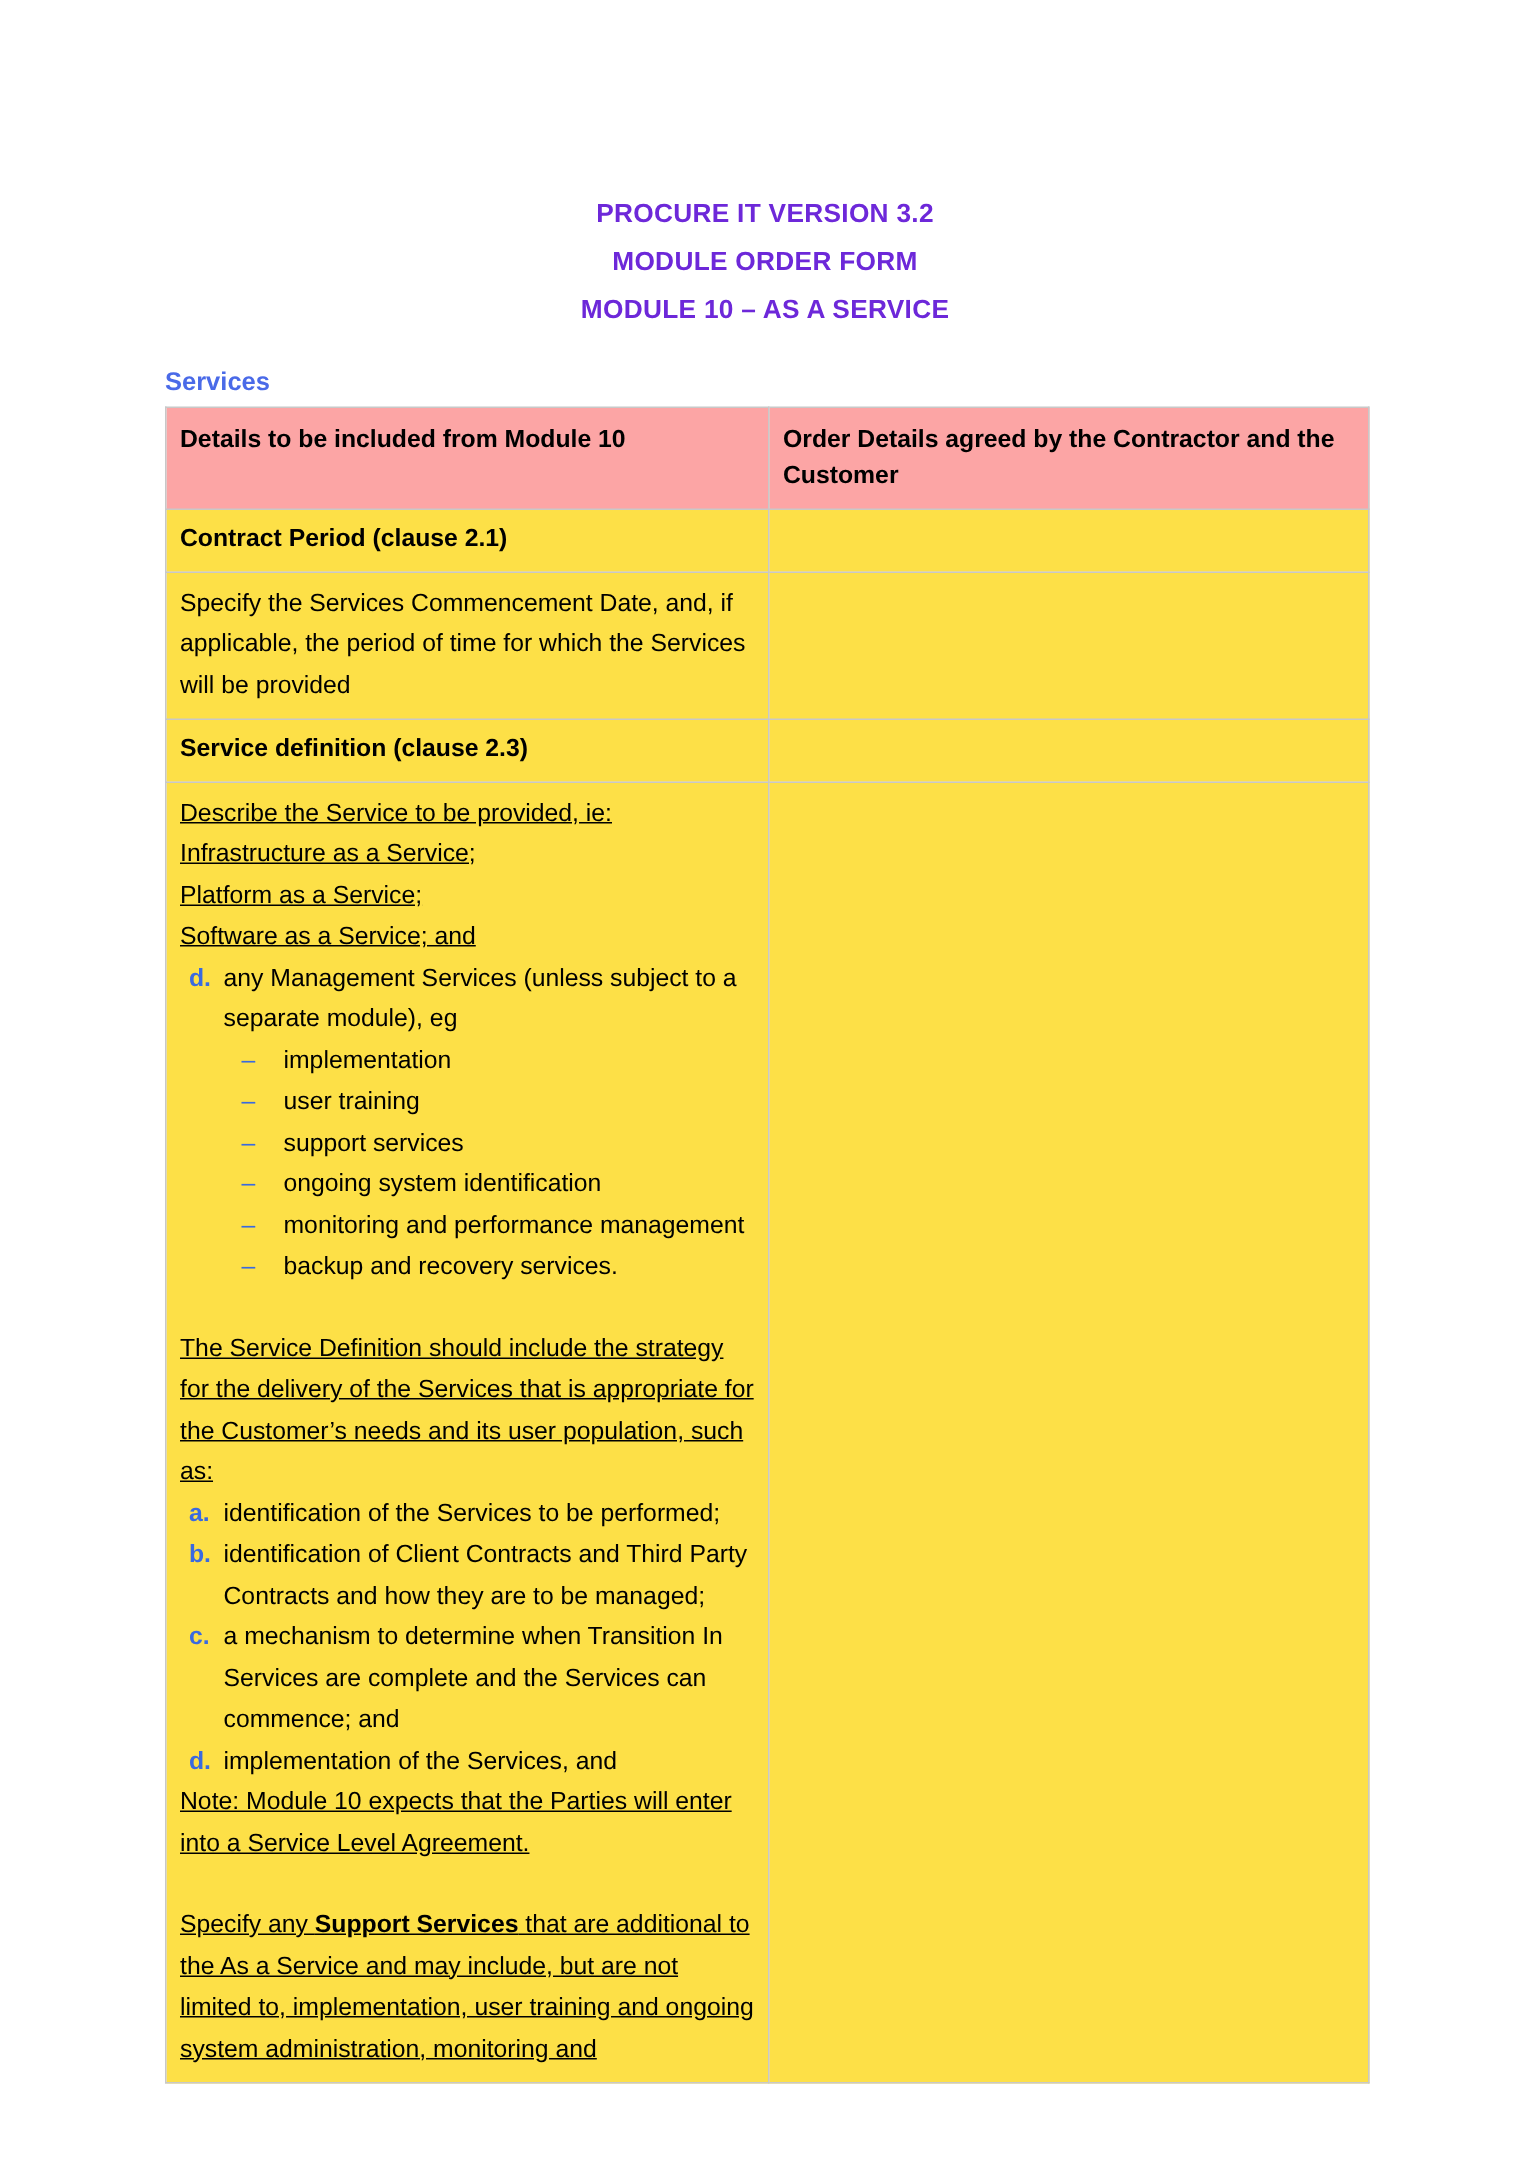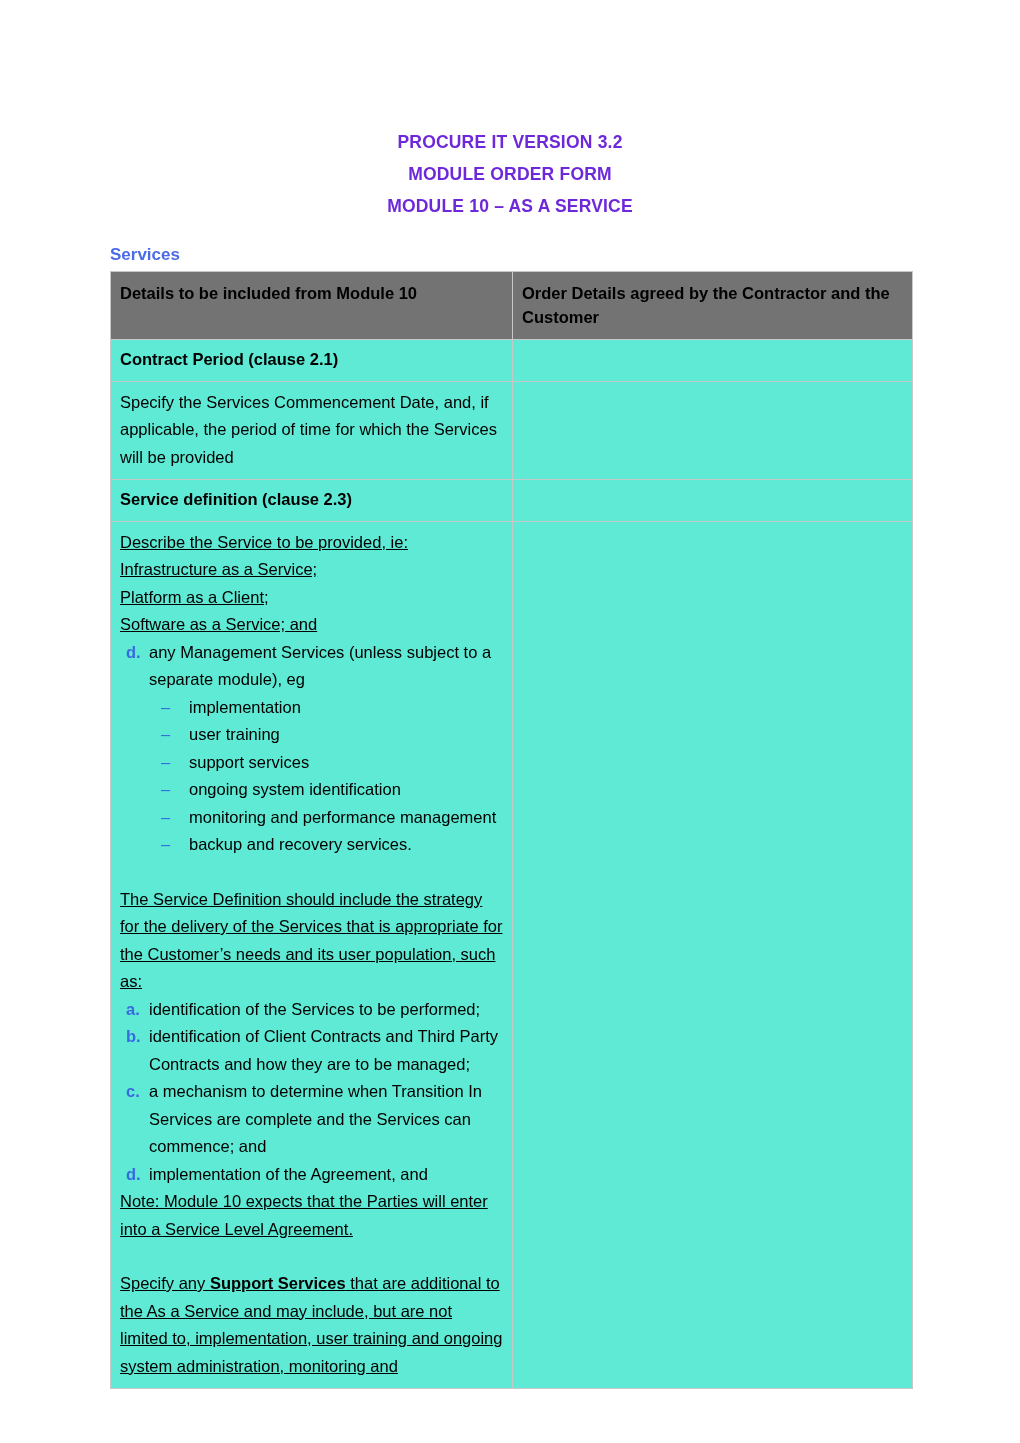--- a/index.html
+++ b/index.html
@@ -51,28 +51,28 @@
     top: 271px;
     width: 802px;
     border-collapse: collapse;
     table-layout: fixed;
   }
   .order-table col.c1 { width: 402px; }
   .order-table col.c2 { width: 400px; }
 
   .order-table td {
     border: 1px solid #c8c8c8;
-    background: #5eead4;
+    background: #fde047;
     vertical-align: top;
     padding: 7px 9px 8px 9px;
     font-size: 16.5px;
     line-height: 27.5px;
   }
   .order-table tr.header td {
-    background: #737373;
+    background: #fca5a5;
     font-weight: bold;
     line-height: 24px;
     padding: 9px 9px 10px 9px;
   }
   .order-table td.bold-row {
     font-weight: bold;
     padding-top: 6px;
     padding-bottom: 7px;
   }
   .order-table td.empty { padding: 0; }
@@ -165,21 +165,21 @@
       <tr>
         <td class="bold-row">Service definition (clause 2.3)</td>
         <td class="empty"></td>
       </tr>
 
       <tr>
         <td>
 
           <p class="para">Describe the Service to be provided, ie:</p>
           <p class="para">Infrastructure as a Service;</p>
-          <p class="para">Platform as a Client;</p>
+          <p class="para">Platform as a Service;</p>
           <p class="para">Software as a Service; and</p>
 
           <ul class="alpha-list">
             <li>
               <span class="marker">d.</span>
               <span>any Management Services (unless subject to a separate module), eg</span>
             </li>
           </ul>
 
           <ul class="dash-list">
@@ -221,21 +221,21 @@
             <li>
               <span class="marker">b.</span>
               <span>identification of Client Contracts and Third Party Contracts and how they are to be managed;</span>
             </li>
             <li>
               <span class="marker">c.</span>
               <span>a mechanism to determine when Transition In Services are complete and the Services can commence; and</span>
             </li>
             <li>
               <span class="marker">d.</span>
-              <span>implementation of the Agreement, and</span>
+              <span>implementation of the Services, and</span>
             </li>
           </ul>
 
           <p class="para">Note: Module 10 expects that the Parties will enter into a Service Level Agreement.</p>
 
           <div class="spacer"></div>
 
           <p class="para"><span>Specify any </span><b class="strong">Support Services</b><span> that are additional to the As a Service and may include, but are not limited to, implementation, user training and ongoing system administration, monitoring and</span></p>
 
         </td>

